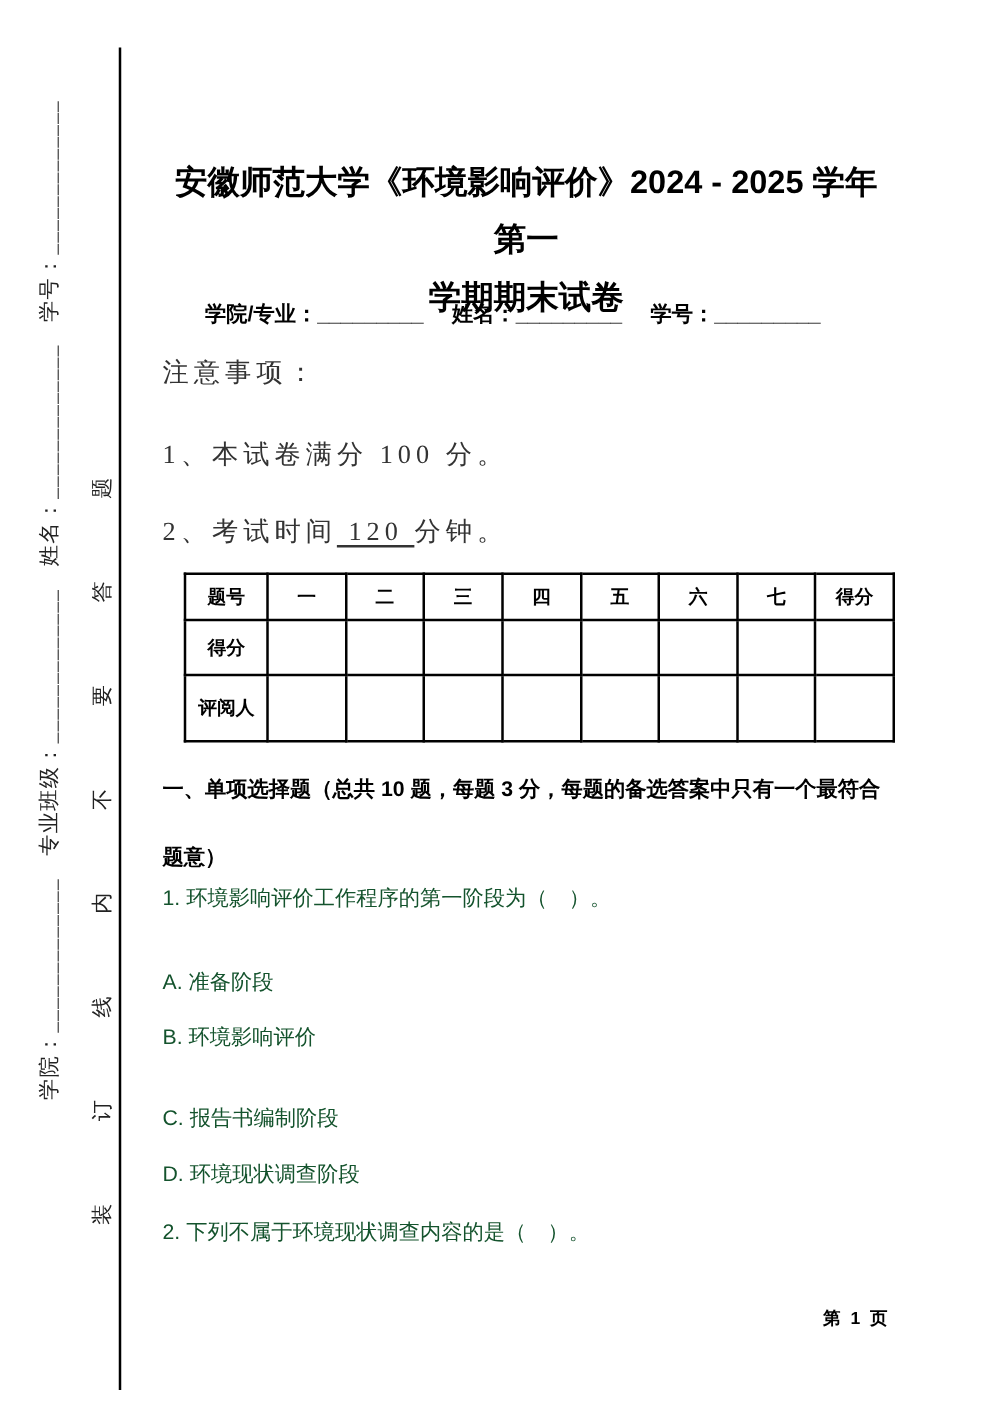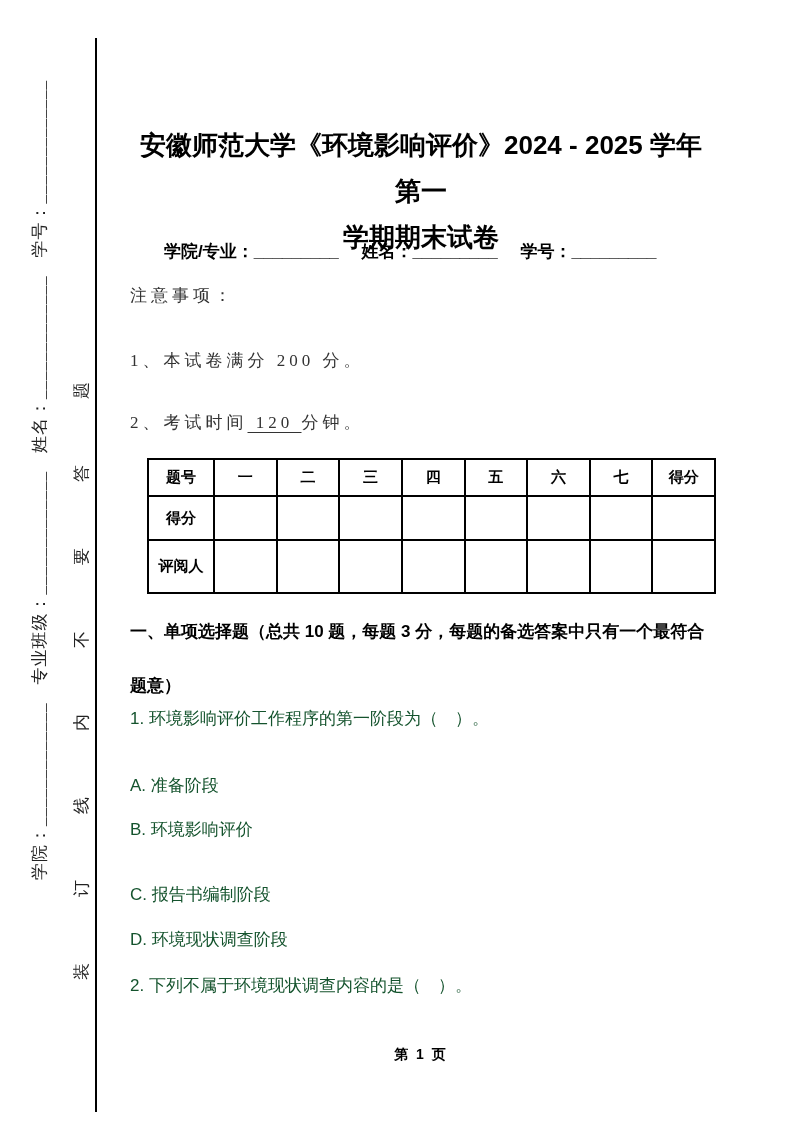--- a/index.html
+++ b/index.html
@@ -43,21 +43,21 @@
   }
   .fields-row {
     position:absolute; left:164px; top:240px; width:548px;
     font-size:17px; font-weight:700; white-space:nowrap; color:#000;
   }
   .fields-row .field { margin-right:18px; }
   .fields-row .blank { font-weight:700; letter-spacing:0; }
 
   .notice {
     font-family:"Liberation Serif", serif;
-    font-size:17px; color:#333; letter-spacing:4px; white-space:nowrap;
+    font-size:21px; color:#333; letter-spacing:4px; white-space:nowrap;
   }
   .notice-heading { position:absolute; left:130px; top:284px; }
   .notice-item-1  { position:absolute; left:130px; top:349px; }
   .notice-item-2  { position:absolute; left:130px; top:411px; }
   .underlined-value { text-decoration:underline; text-underline-offset:4px; }
 
   .score-table {
     position:absolute; left:147px; top:458px;
     border-collapse:collapse; table-layout:fixed; width:569px;
   }
@@ -81,21 +81,21 @@
   }
   .q1 { top:707px; }
   .optA { top:763px;margin-top:11px; }
   .optB { top:818px; }
   .optC { top:873px;margin-top:10px; }
   .optD { top:928px; }
   .q2 { top:974px; }
 
   .page-footer {
     position:absolute; left:130px; top:1046px; width:582px;
-    text-align:center; font-weight:700; font-size:14px; color:#000;
+    text-align:right; font-weight:700; font-size:14px; color:#000;
     letter-spacing:2px;
   }
 </style>
 </head>
 <body>
 
 <div class="page">
 
   <div class="binding-rule"></div>
   <div class="sidebar-fields">学院：_____________　专业班级：_____________　姓名：_____________　学号：_____________</div>
@@ -106,21 +106,21 @@
     <div>学期期末试卷</div>
   </div>
 
   <div class="fields-row">
     <span class="field"><span>学院/专业：</span><span class="blank">_________</span></span>
     <span class="field"><span>姓名：</span><span class="blank">_________</span></span>
     <span class="field"><span>学号：</span><span class="blank">_________</span></span>
   </div>
 
   <div class="notice notice-heading">注意事项：</div>
-  <div class="notice notice-item-1">1、本试卷满分 200 分。</div>
+  <div class="notice notice-item-1">1、本试卷满分 100 分。</div>
   <div class="notice notice-item-2"><span>2、考试时间</span><span class="underlined-value"> 120 </span><span>分钟。</span></div>
 
   <table class="score-table">
     <tbody>
         <tr class="r-header">
           <th class="col-label">题号</th>
           <th>一</th>
           <th>二</th>
           <th>三</th>
           <th>四</th>

